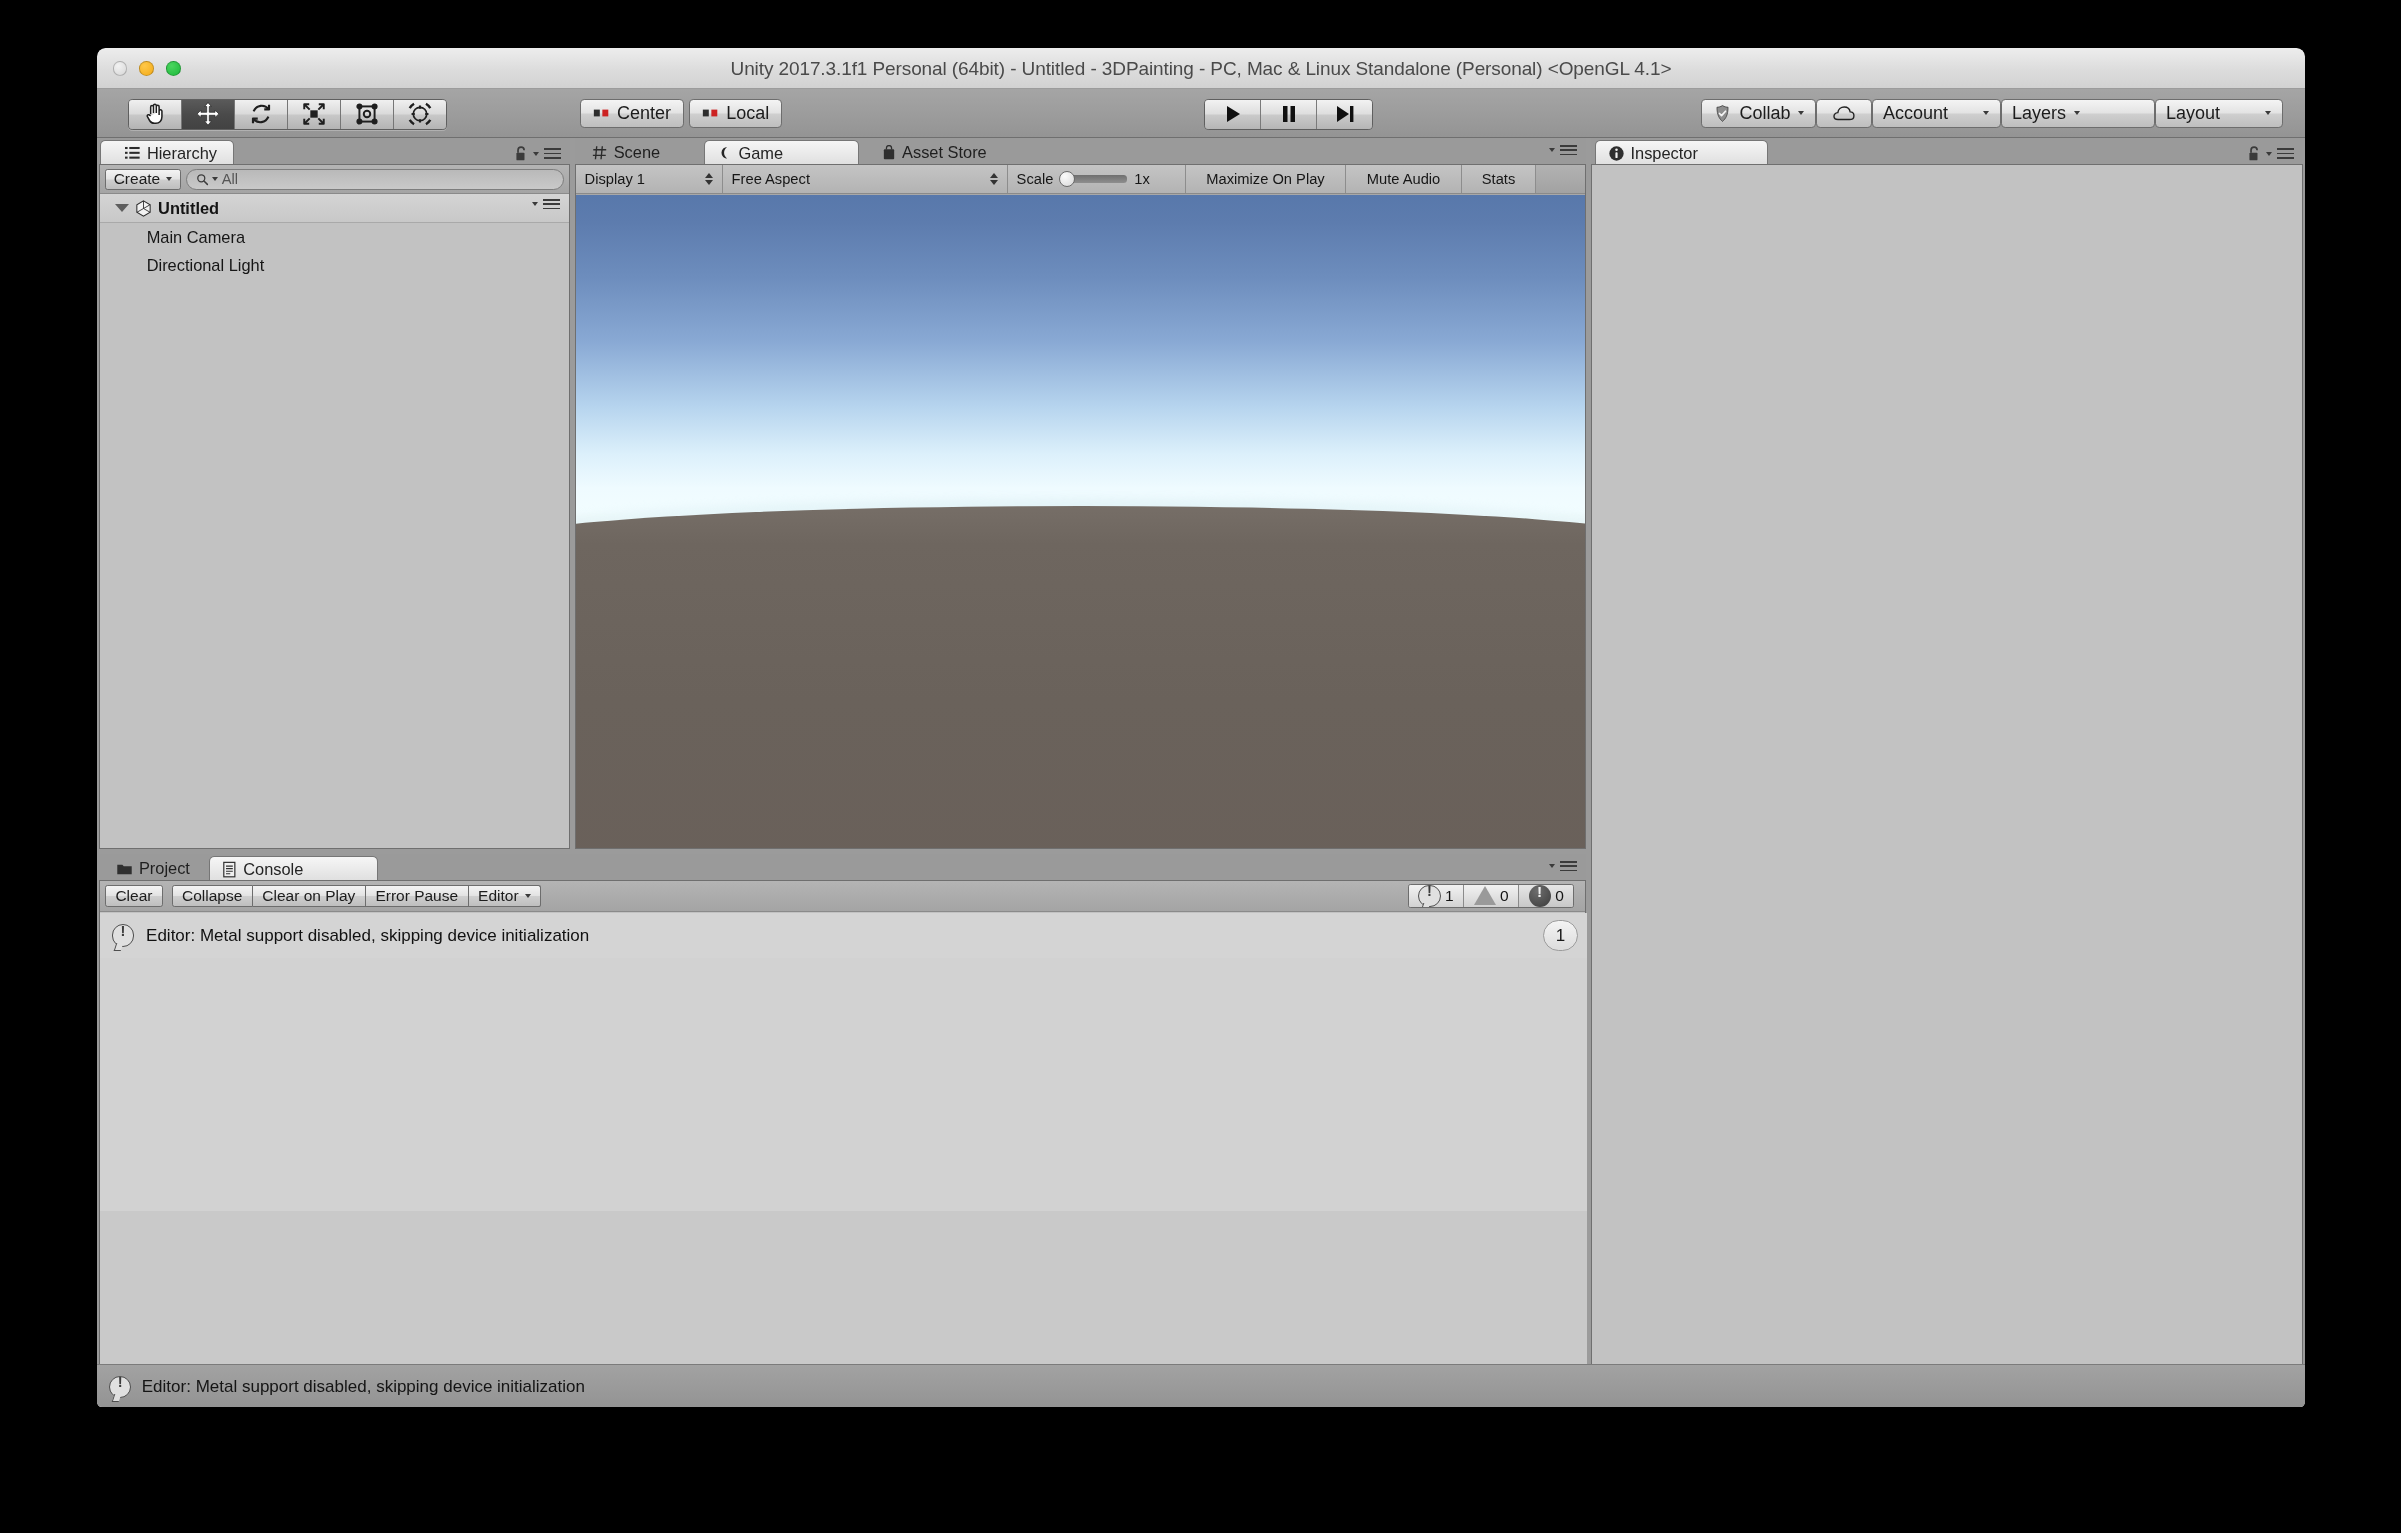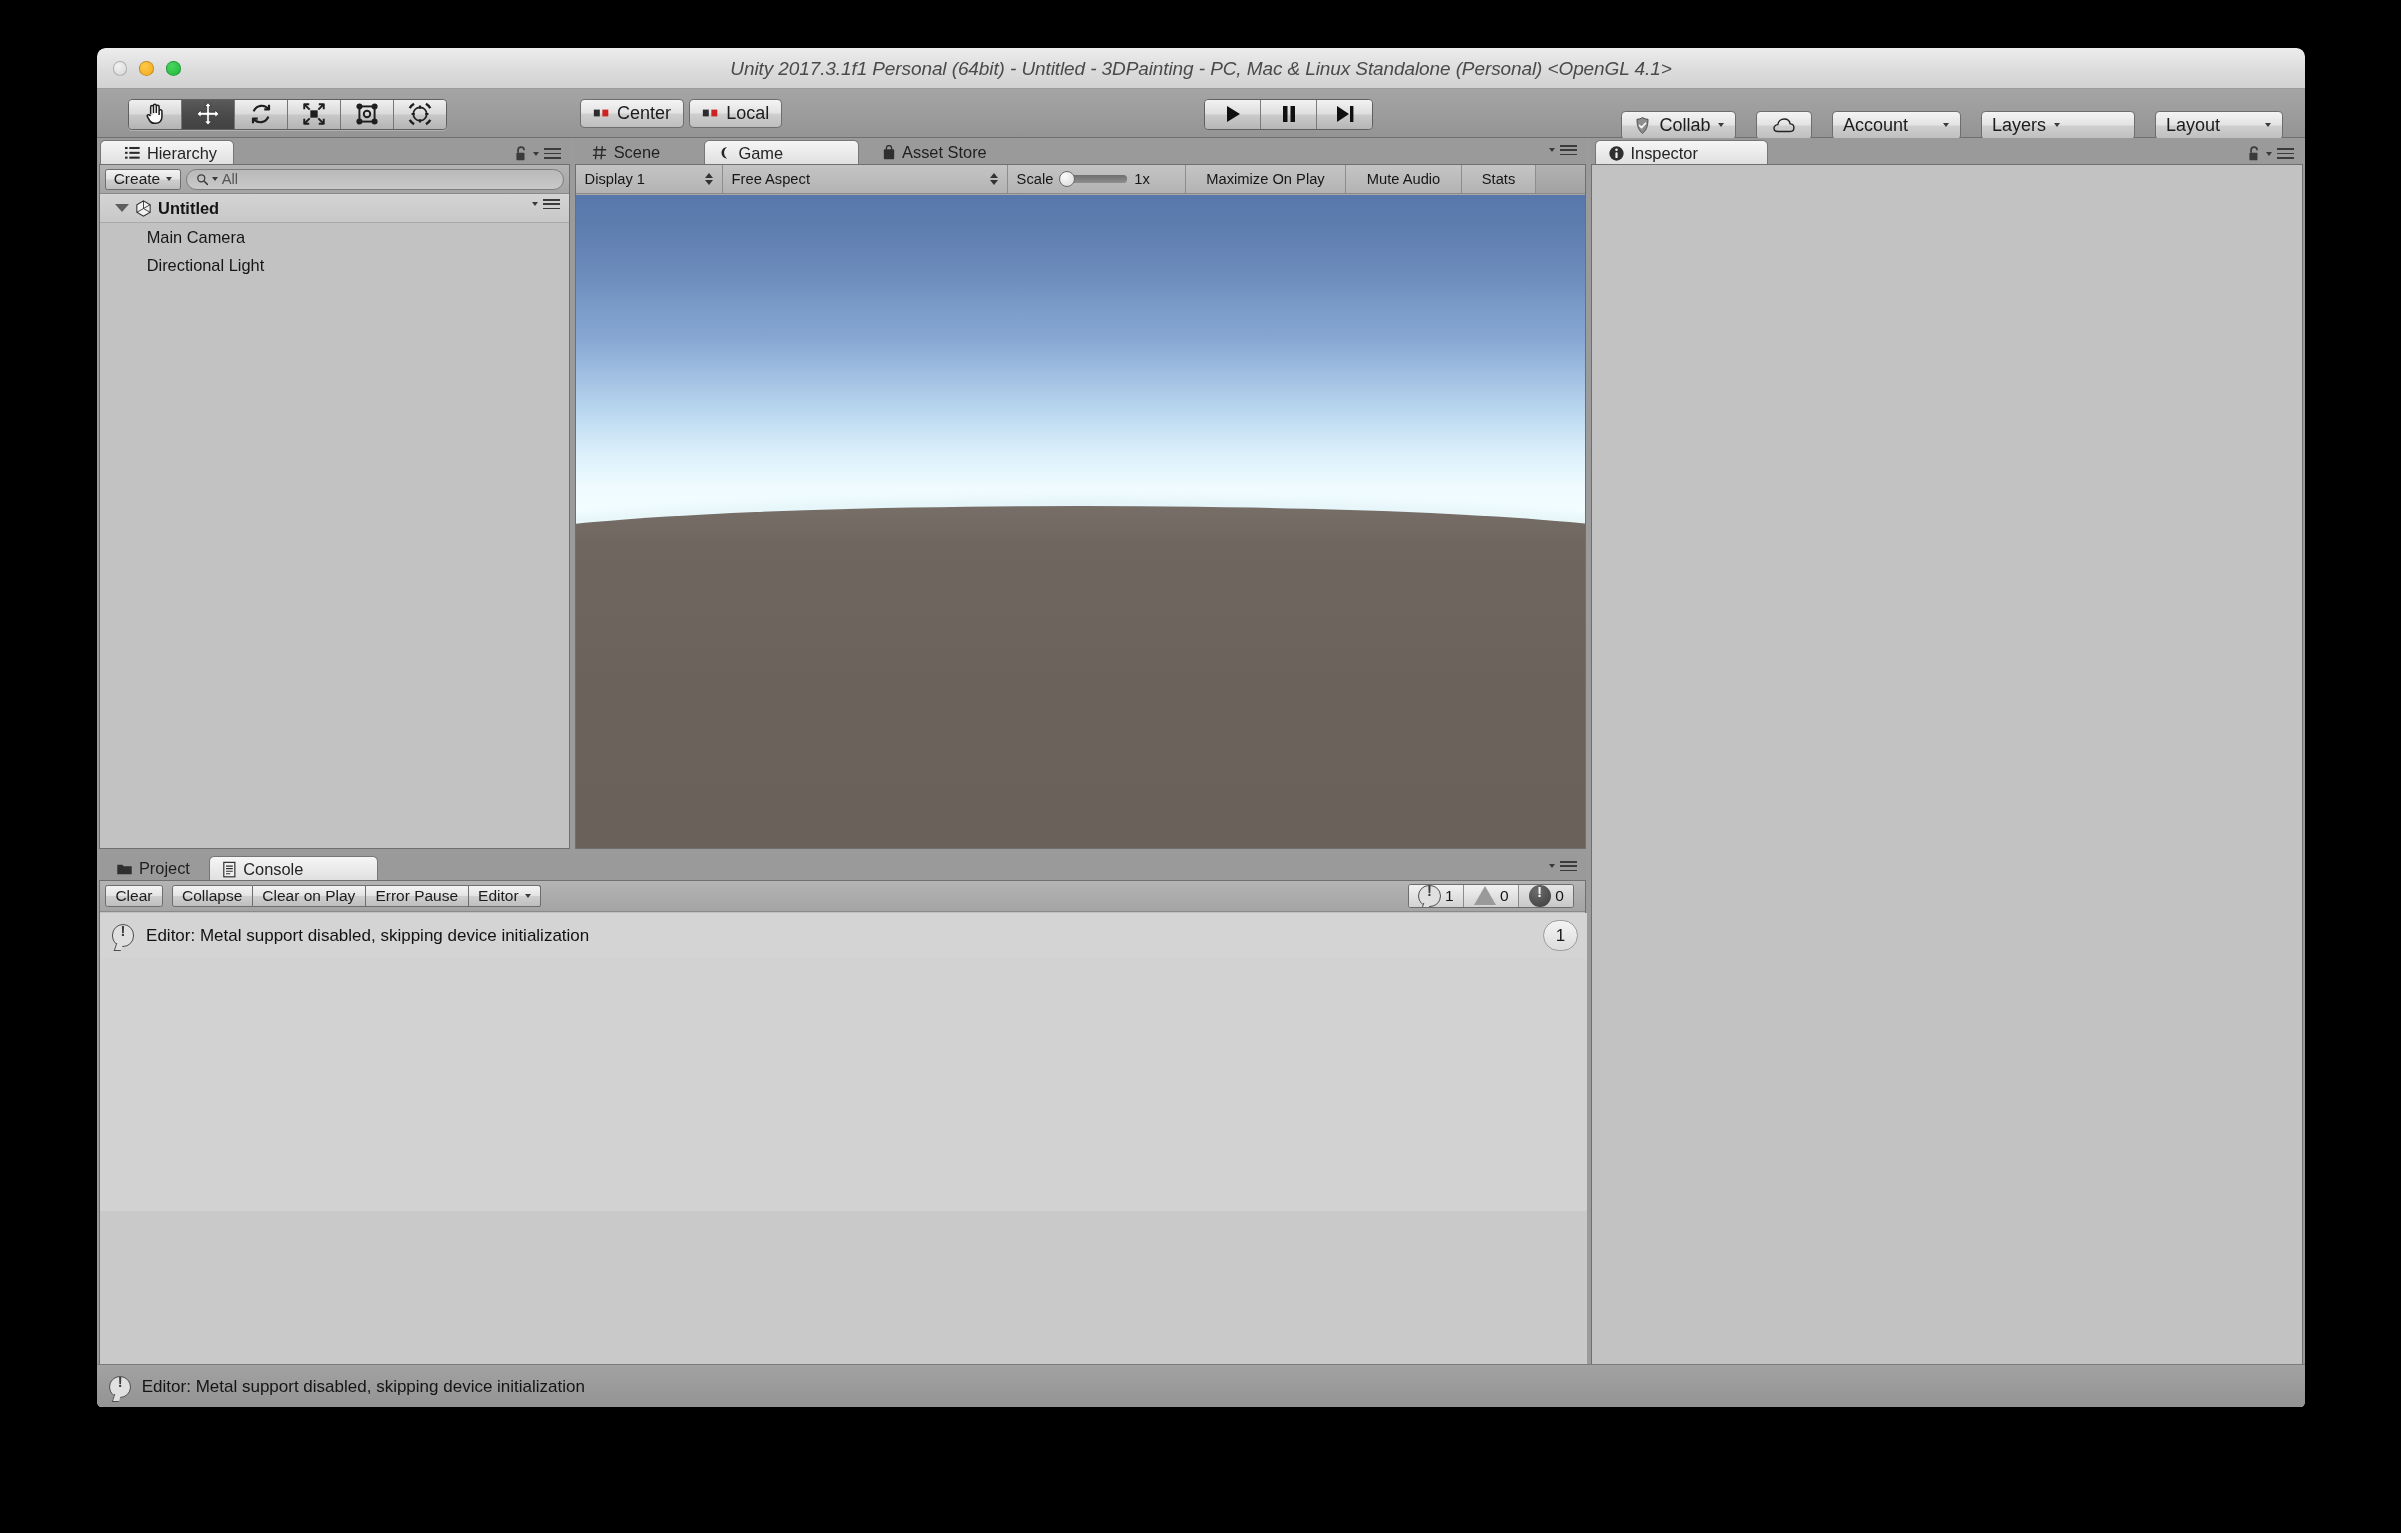--- a/index.html
+++ b/index.html
@@ -55,21 +55,20 @@
   .tl.min    { background: radial-gradient(circle at 35% 30%, #ffc84a, #f3ab18); }
   .tl.max    { background: radial-gradient(circle at 35% 30%, #4bd55f, #1db93a); }
 
   .title-text {
     position: absolute;
     left: 0; right: 0; top: 10.4px;
     text-align: center;
     font-size: 19px;
     color: #4a4a4a;
     letter-spacing: -0.1px;
-    font-style: italic;
   }
 
   
   .editor {
     position: relative;
     width: 2208px;
     height: 1320px;
     background: #9b9b9b;
   }
 
@@ -150,23 +149,22 @@
     background: linear-gradient(to bottom, #f2f2f2 0%, #dedede 48%, #cacaca 52%, #b6b6b6 100%);
   }
   .playgroup .pbtn:last-child { border-right: none; }
 
   .rightgroup {
     position: absolute;
     top: 9.5px;
     right: 22.4px;
     display: flex;
     height: 29px;
-    gap: 20px;
-    align-items: center;
-    margin-top: 12px;
+    gap: 0;
+    align-items: center;
   }
   .rightgroup .rbtn {
     height: 29px;
     border-radius: 4.3px;
     padding: 0 10.4px;
     gap: 7.8px;
     white-space: nowrap;
   }
   .caret-sm {
     width: 0; height: 0;

